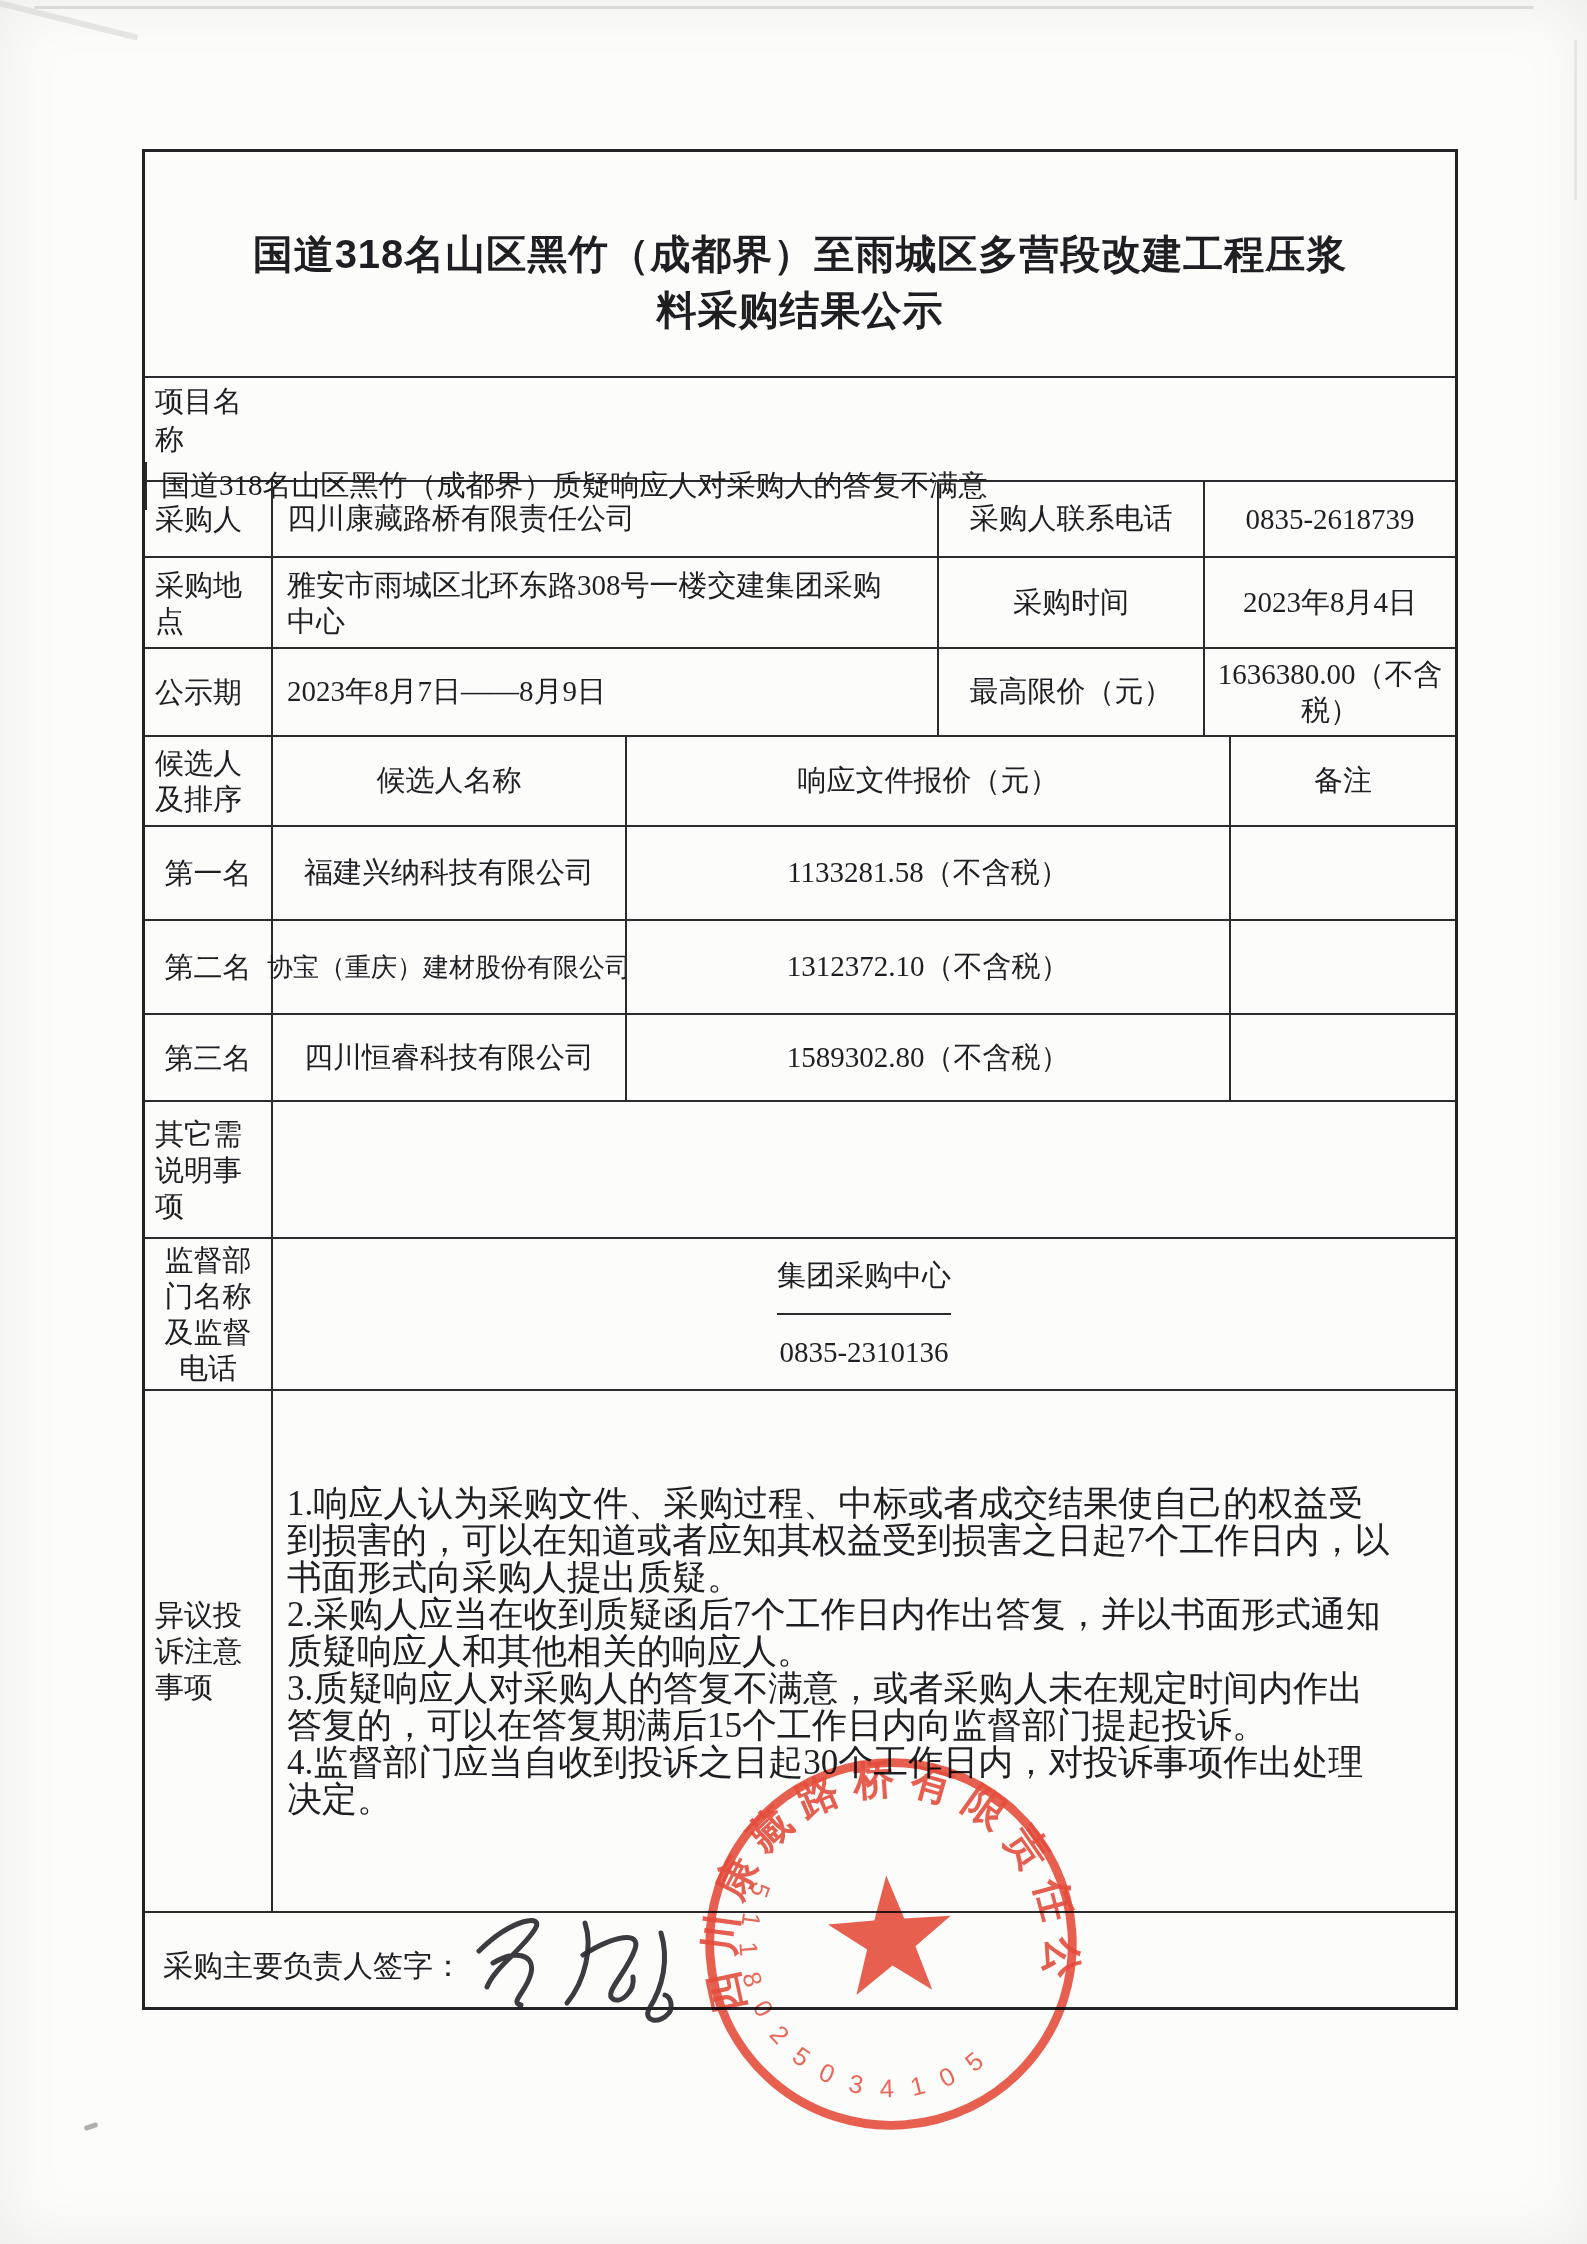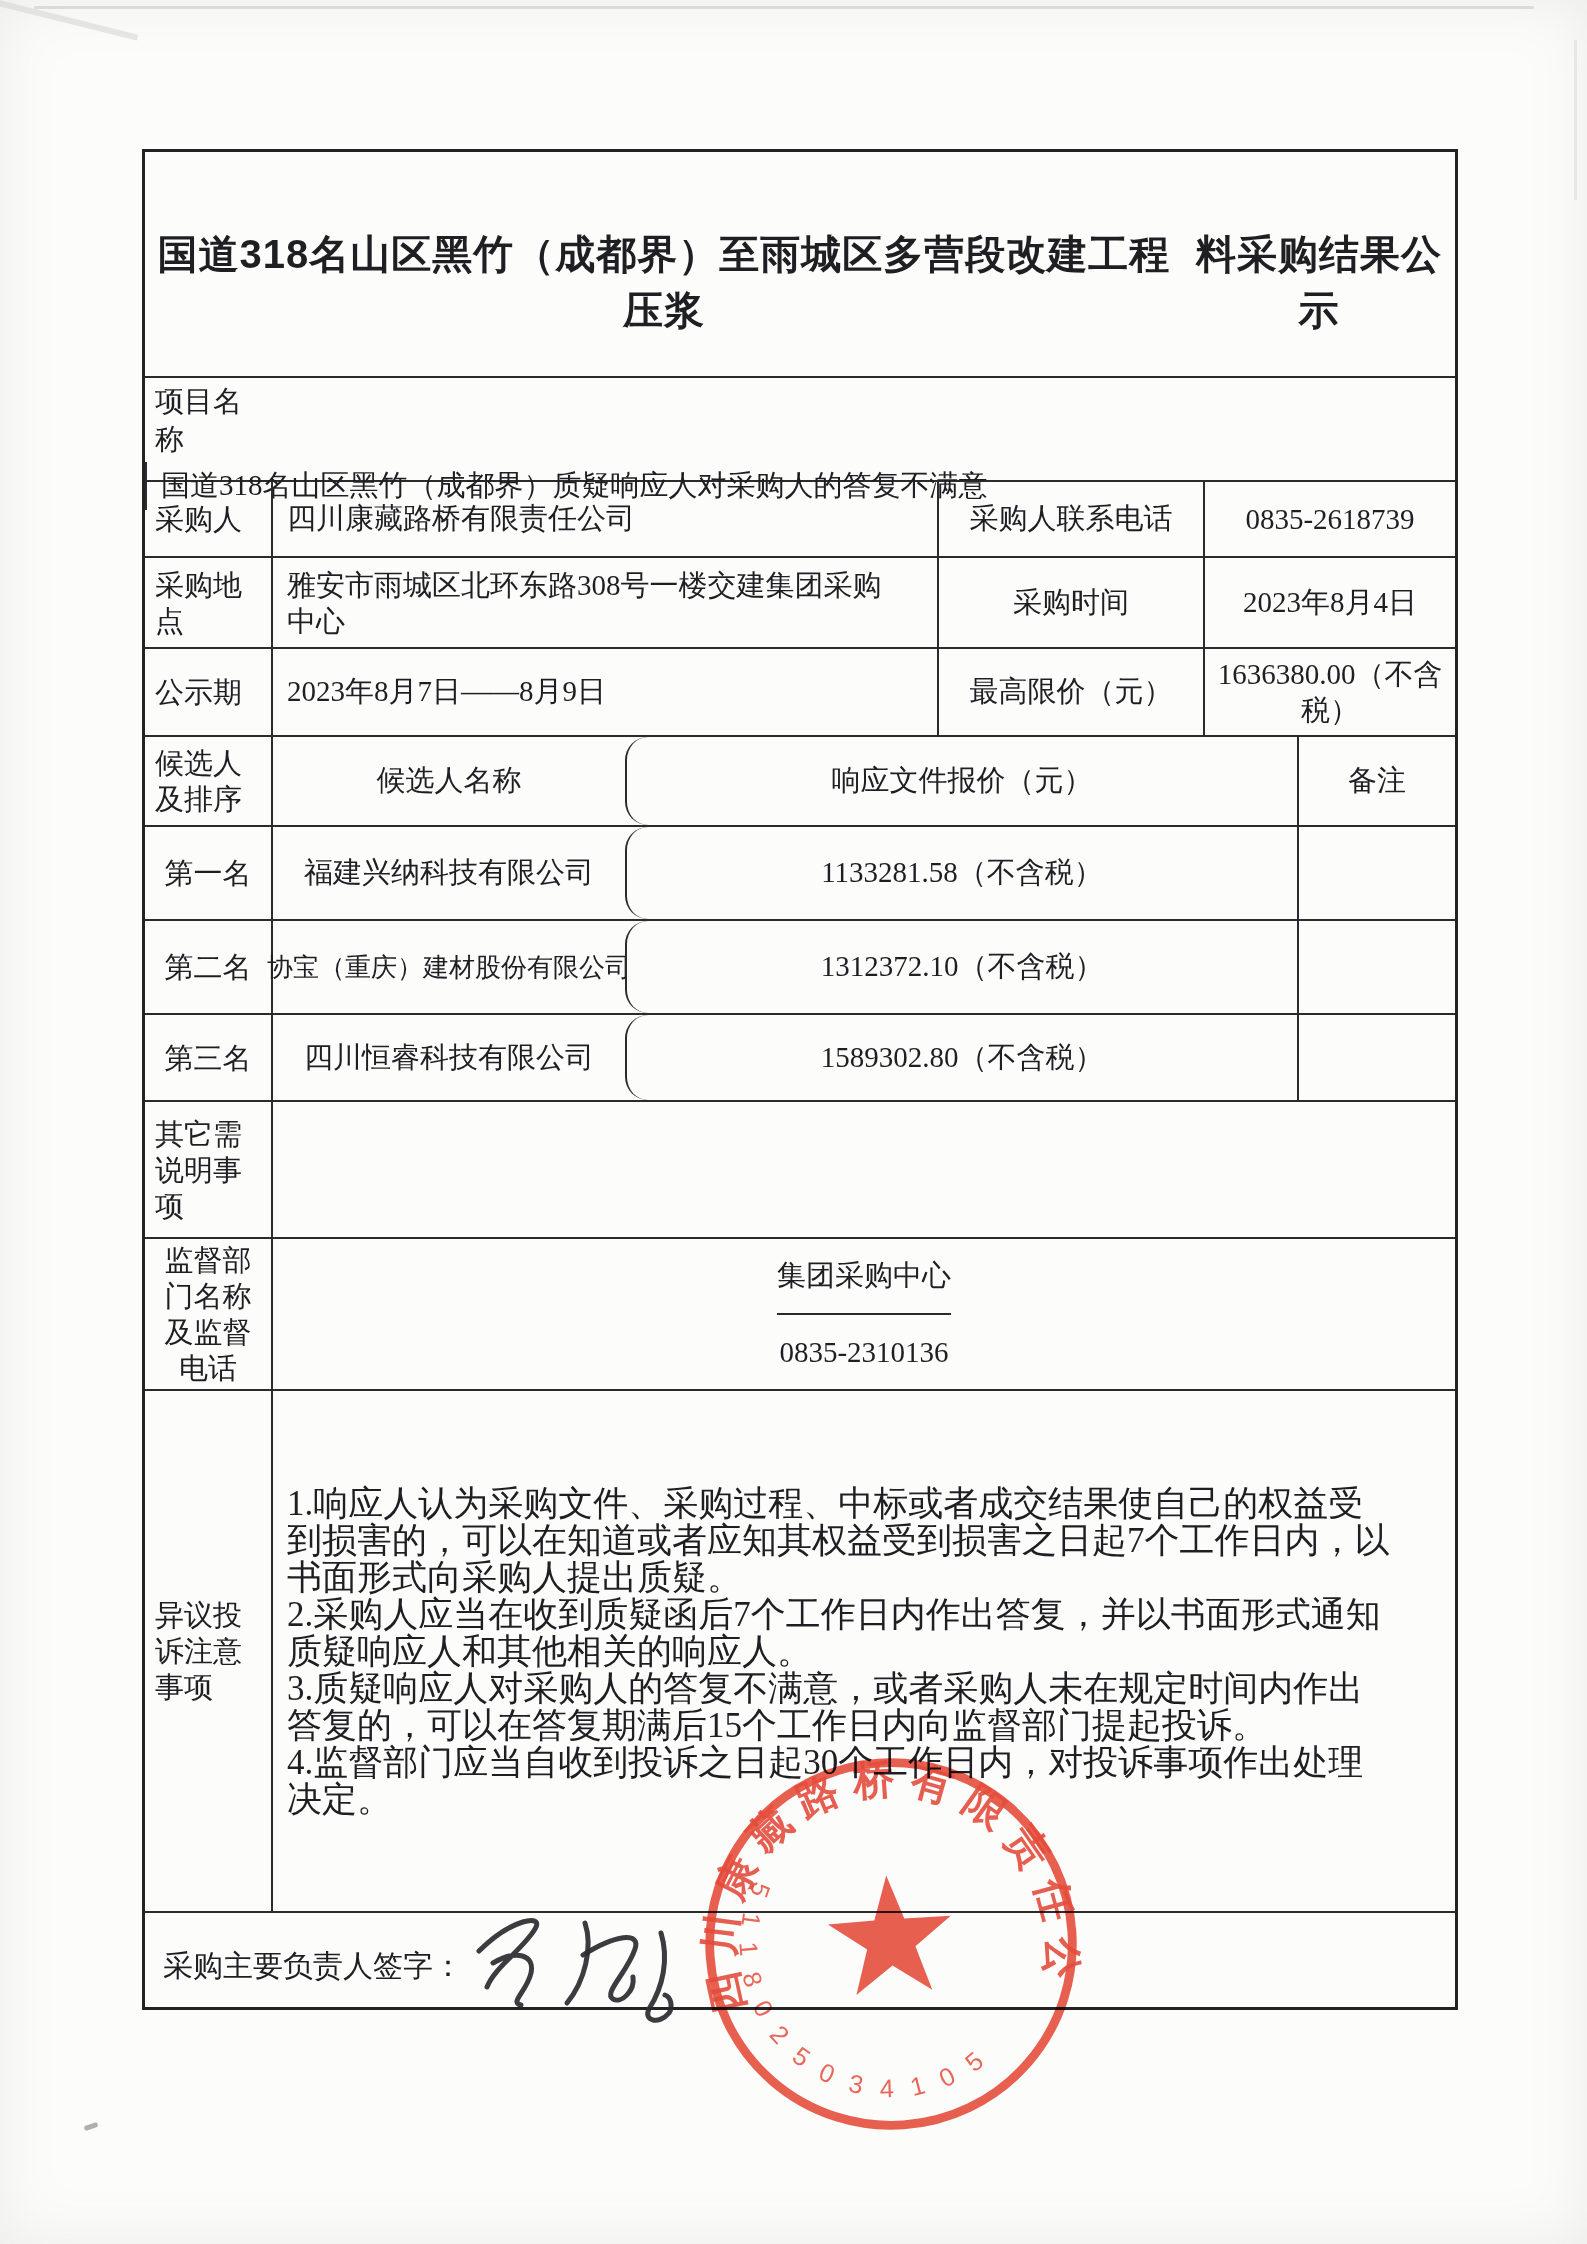--- a/index.html
+++ b/index.html
@@ -25,41 +25,41 @@
   }
   .row{display:flex;border-top:2px solid #2b2b2d;box-sizing:border-box;}
   .row.first{border-top:none;}
   .cell{border-left:2px solid #2b2b2d;box-sizing:border-box;display:flex;align-items:center;}
   .cell.nb{border-left:none;}
   .w-label{width:126px;padding:4px 8px 4px 10px;line-height:38px;}
   .w-v1{width:634px;padding:4px 6px 4px 14px;}
   .w-l2{width:266px;justify-content:center;text-align:center;padding:4px 6px;margin-left:32px;}
   .w-v2{flex:1;justify-content:center;text-align:center;padding:4px 10px;}
   .w-name{width:354px;justify-content:center;text-align:center;padding:4px 2px;}
-  .w-price{width:672px;justify-content:center;text-align:center;padding:4px 6px;border-radius:23px;}
+  .w-price{width:604px;justify-content:center;text-align:center;padding:4px 6px;}
   .w-remark{flex:1;justify-content:center;text-align:center;padding:4px 6px;}
   .w-span{flex:1;padding:4px 10px 4px 14px;}
 
   .fs-body{font-size:29px;}
   .fs-name2{font-size:26px;white-space:nowrap;}
   .h-title{height:224px;}
   .h-project{height:104px;flex-direction:column;}
   .h-purchaser{height:76px;}
   .h-location{height:91px;}
   .h-publicity{height:88px;}
   .h-candhead{height:90px;}
   .h-cand{height:94px;}
   .h-cand3{height:87px;}
   .h-other{height:137px;}
   .h-superv{height:152px;}
   .h-objection{height:522px;}
   .h-sign{height:108px;}
 
   .title-cell{
-    width:100%;display:flex;flex-direction:row;justify-content:center;align-items:center;
+    width:100%;display:flex;flex-direction:column;justify-content:center;align-items:center;
     padding-top:36px;box-sizing:border-box;
     font-family:"Liberation Sans","DejaVu Sans",sans-serif;
     font-weight:700;font-size:40px;line-height:56px;letter-spacing:1px;text-align:center;
   }
   .centerlbl{justify-content:center;text-align:center;padding-left:6px;padding-right:6px;}
   .supcol{flex:1;display:flex;flex-direction:column;}
   .suprow{flex:1;display:flex;align-items:center;justify-content:center;text-align:center;box-sizing:border-box;}
   .suprow.top{border-bottom:2px solid #2b2b2d;}
   .objection-text{
     width:1105px;font-size:35px;line-height:37px;text-align:left;

